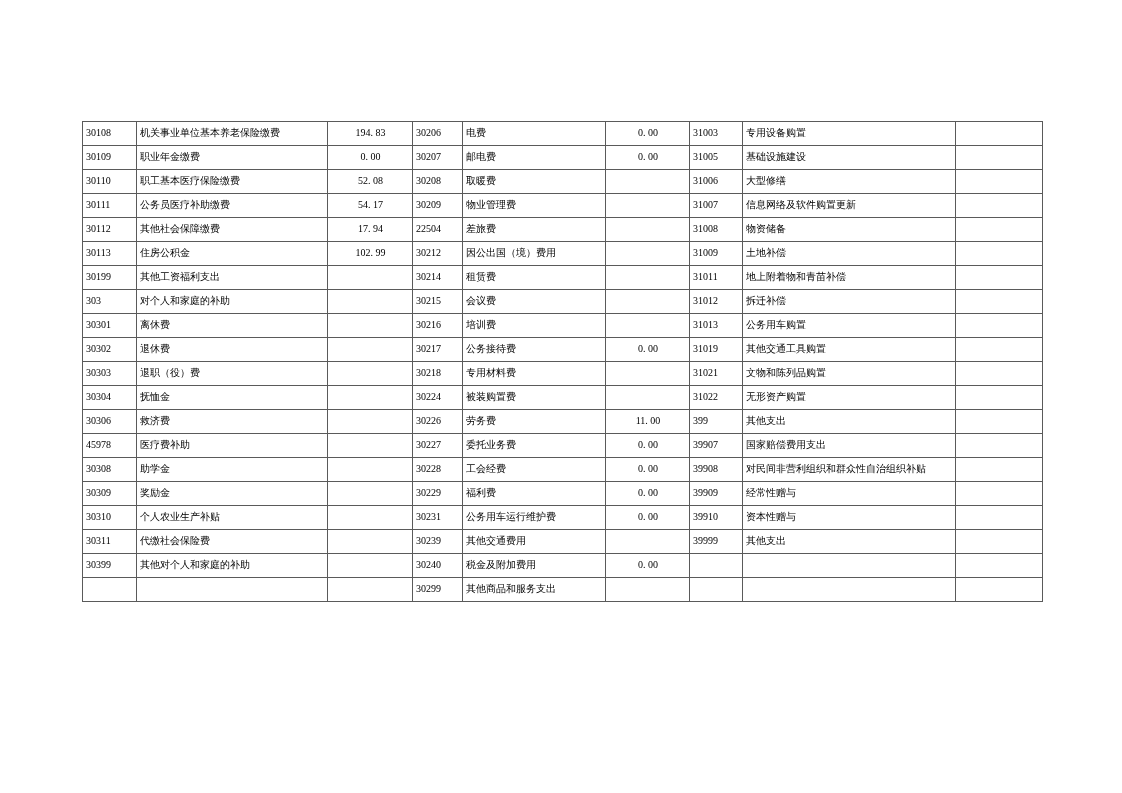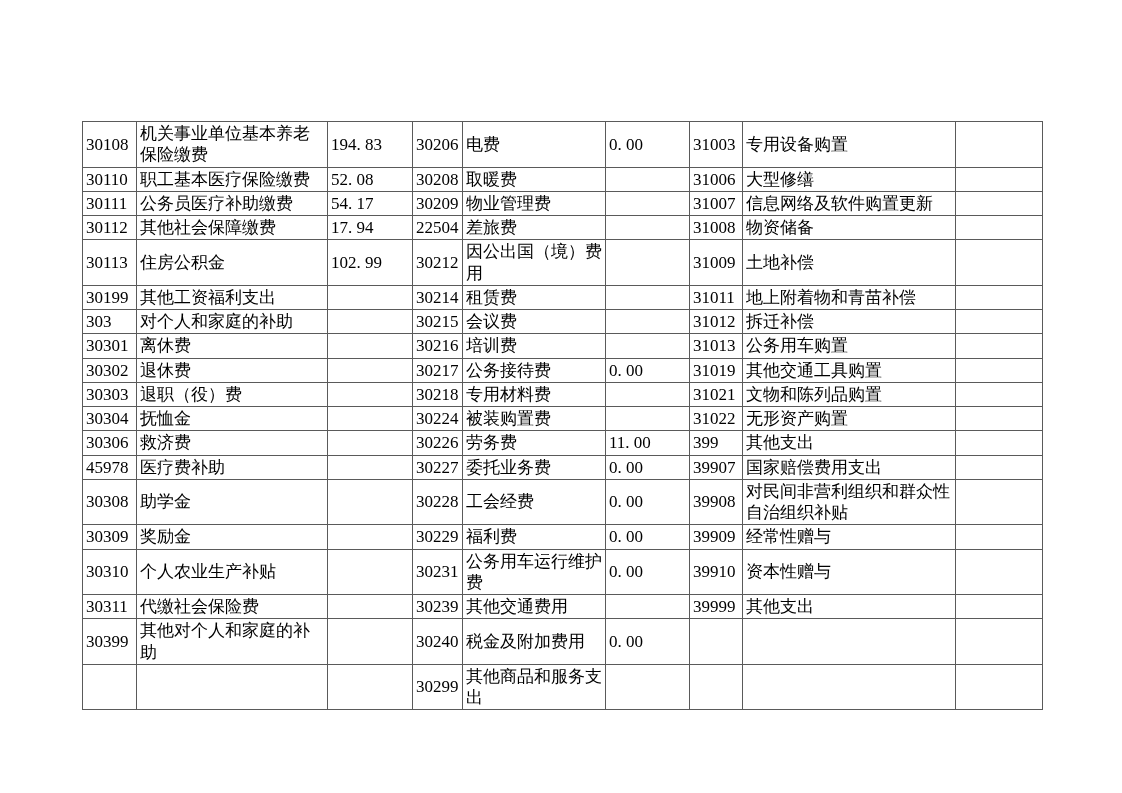--- a/index.html
+++ b/index.html
@@ -17,35 +17,35 @@
     background: #ffffff;
   }
   table.budget-table {
     position: absolute;
     left: 82px;
     top: 121px;
     width: 960px;
     border-collapse: collapse;
     table-layout: fixed;
     font-family: "Liberation Serif", "DejaVu Serif", serif;
-    font-size: 17px;
+    font-size: 10px;
     color: #000000;
     background: #ffffff;
   }
   table.budget-table td {
     border: 1px solid #5a5a5a;
     padding: 1px 3px;
     height: 21px;
     line-height: 1.25;
     vertical-align: middle;
     overflow: hidden;
     word-break: break-all;
   }
   table.budget-table td.amount {
-    text-align: left;
+    text-align: center;
     padding-right: 2px;
     white-space: nowrap;
   }
   table.budget-table td.code {
     text-align: left;
     white-space: nowrap;
   }
 </style>
 </head>
 <body>
@@ -69,20 +69,31 @@
           <td class="name">机关事业单位基本养老保险缴费</td>
           <td class="amount">194. 83</td>
           <td class="code">30206</td>
           <td class="name">电费</td>
           <td class="amount">0. 00</td>
           <td class="code">31003</td>
           <td class="name">专用设备购置</td>
           <td class="blank"></td>
         </tr>
         <tr>
+          <td class="code">30109</td>
+          <td class="name">职业年金缴费</td>
+          <td class="amount">0. 00</td>
+          <td class="code">30207</td>
+          <td class="name">邮电费</td>
+          <td class="amount">0. 00</td>
+          <td class="code">31005</td>
+          <td class="name">基础设施建设</td>
+          <td class="blank"></td>
+        </tr>
+        <tr>
           <td class="code">30110</td>
           <td class="name">职工基本医疗保险缴费</td>
           <td class="amount">52. 08</td>
           <td class="code">30208</td>
           <td class="name">取暖费</td>
           <td class="amount"></td>
           <td class="code">31006</td>
           <td class="name">大型修缮</td>
           <td class="blank"></td>
         </tr>

